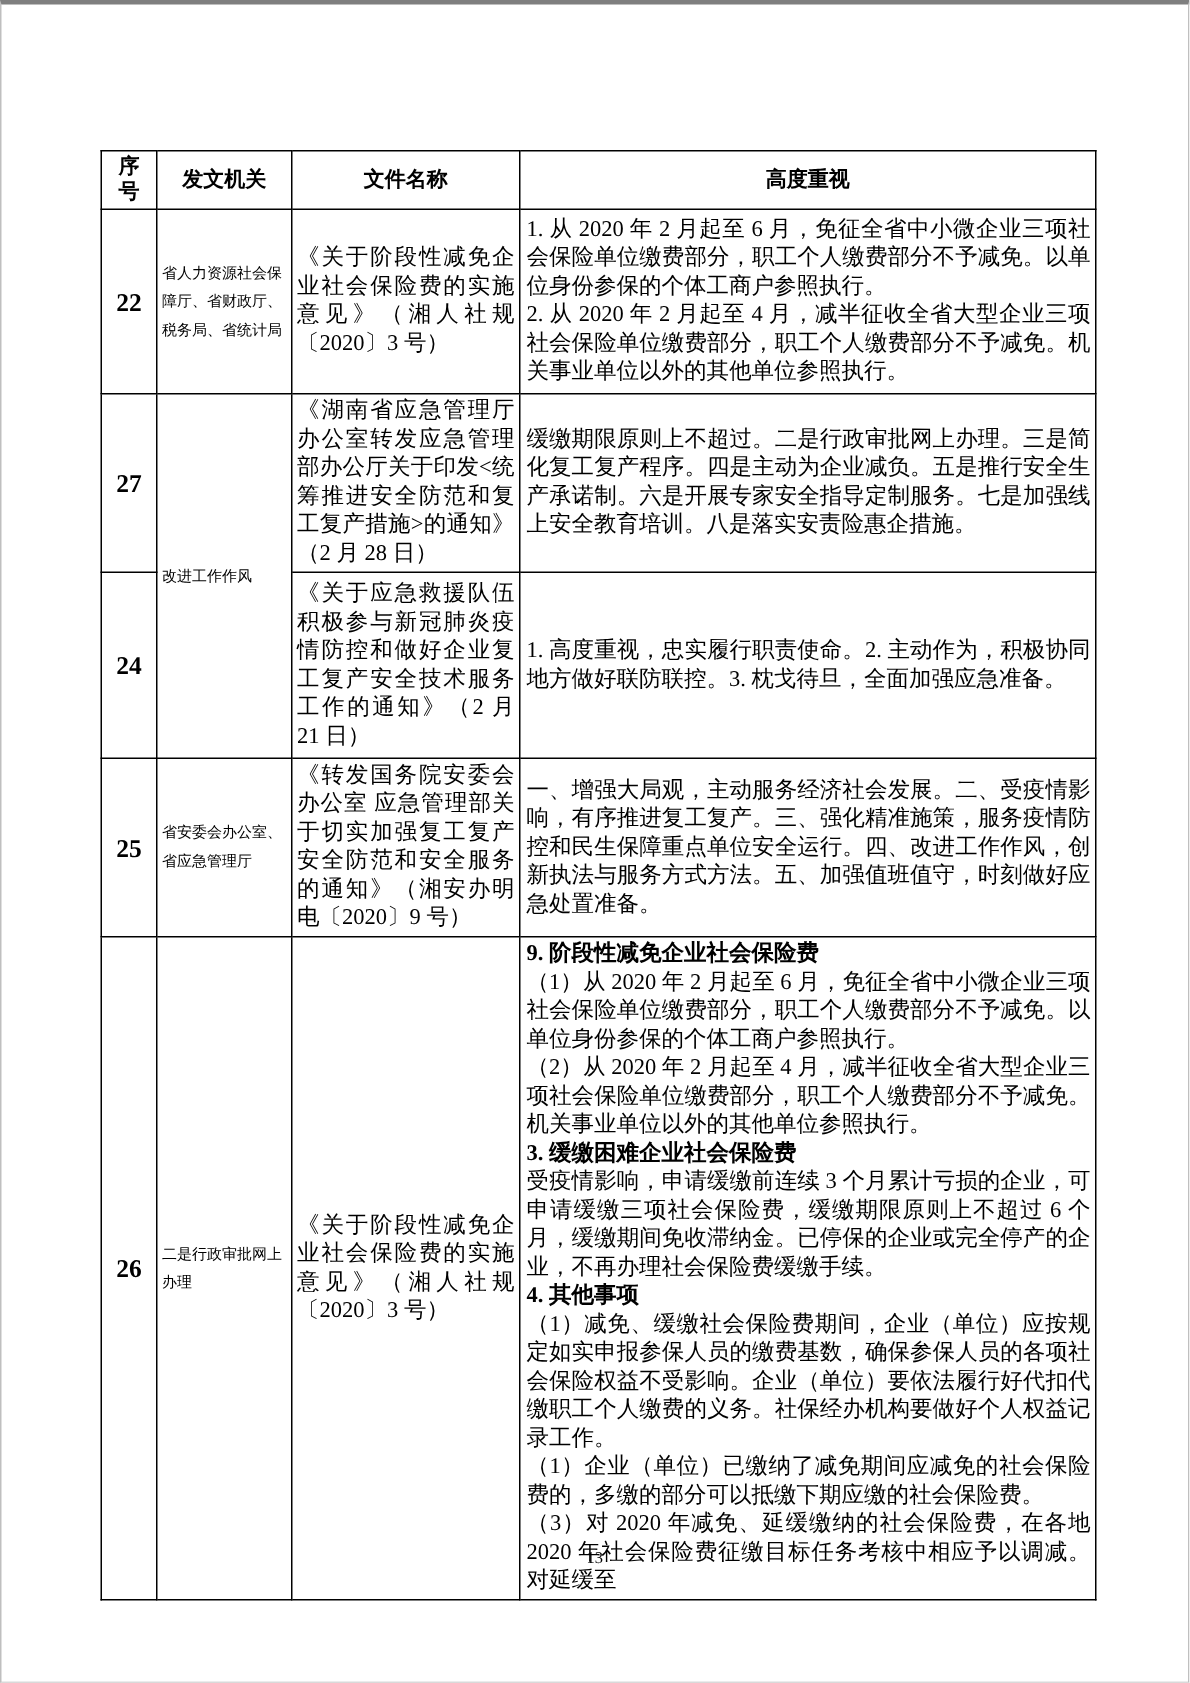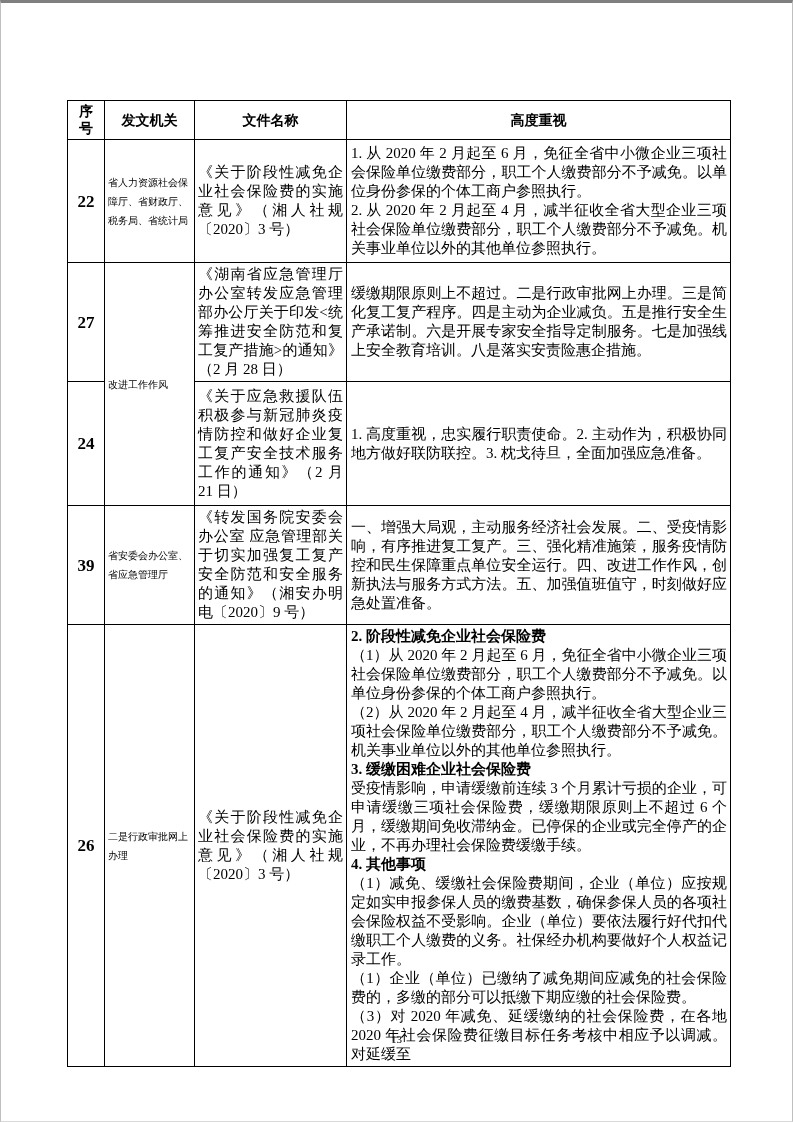--- a/index.html
+++ b/index.html
@@ -126,31 +126,31 @@
         <td class="agency" rowspan="2">改进工作作风</td>
         <td class="docname">《湖南省应急管理厅办公室转发应急管理部办公厅关于印发&lt;统筹推进安全防范和复工复产措施&gt;的通知》（2 月 28 日）</td>
         <td class="content pre">缓缴期限原则上不超过。二是行政审批网上办理。三是简化复工复产程序。四是主动为企业减负。五是推行安全生产承诺制。六是开展专家安全指导定制服务。七是加强线上安全教育培训。八是落实安责险惠企措施。</td>
       </tr>
       <tr class="row-24">
         <td class="serial">24</td>
         <td class="docname">《关于应急救援队伍积极参与新冠肺炎疫情防控和做好企业复工复产安全技术服务工作的通知》（2 月 21 日）</td>
         <td class="content pre">1. 高度重视，忠实履行职责使命。2. 主动作为，积极协同地方做好联防联控。3. 枕戈待旦，全面加强应急准备。</td>
       </tr>
       <tr class="row-25">
-        <td class="serial">39</td>
+        <td class="serial">25</td>
         <td class="agency">省安委会办公室、省应急管理厅</td>
         <td class="docname">《转发国务院安委会办公室 应急管理部关于切实加强复工复产安全防范和安全服务的通知》（湘安办明电〔2020〕9 号）</td>
         <td class="content pre">一、增强大局观，主动服务经济社会发展。二、受疫情影响，有序推进复工复产。三、强化精准施策，服务疫情防控和民生保障重点单位安全运行。四、改进工作作风，创新执法与服务方式方法。五、加强值班值守，时刻做好应急处置准备。</td>
       </tr>
       <tr class="row-26">
         <td class="serial">26</td>
         <td class="agency">二是行政审批网上办理</td>
         <td class="docname">《关于阶段性减免企业社会保险费的实施意见》（湘人社规〔2020〕3 号）</td>
         <td class="content">
-          <p class="bold">2. 阶段性减免企业社会保险费</p>
+          <p class="bold">9. 阶段性减免企业社会保险费</p>
           <p>（1）从 2020 年 2 月起至 6 月，免征全省中小微企业三项社会保险单位缴费部分，职工个人缴费部分不予减免。以单位身份参保的个体工商户参照执行。</p>
           <p>（2）从 2020 年 2 月起至 4 月，减半征收全省大型企业三项社会保险单位缴费部分，职工个人缴费部分不予减免。机关事业单位以外的其他单位参照执行。</p>
           <p class="bold">3. 缓缴困难企业社会保险费</p>
           <p>受疫情影响，申请缓缴前连续 3 个月累计亏损的企业，可申请缓缴三项社会保险费，缓缴期限原则上不超过 6 个月，缓缴期间免收滞纳金。已停保的企业或完全停产的企业，不再办理社会保险费缓缴手续。</p>
           <p class="bold">4. 其他事项</p>
           <p>（1）减免、缓缴社会保险费期间，企业（单位）应按规定如实申报参保人员的缴费基数，确保参保人员的各项社会保险权益不受影响。企业（单位）要依法履行好代扣代缴职工个人缴费的义务。社保经办机构要做好个人权益记录工作。</p>
           <p>（1）企业（单位）已缴纳了减免期间应减免的社会保险费的，多缴的部分可以抵缴下期应缴的社会保险费。</p>
           <p>（3）对 2020 年减免、延缓缴纳的社会保险费，在各地 2020 年社会保险费征缴目标任务考核中相应予以调减。对延缓至</p>
         </td>
       </tr>

